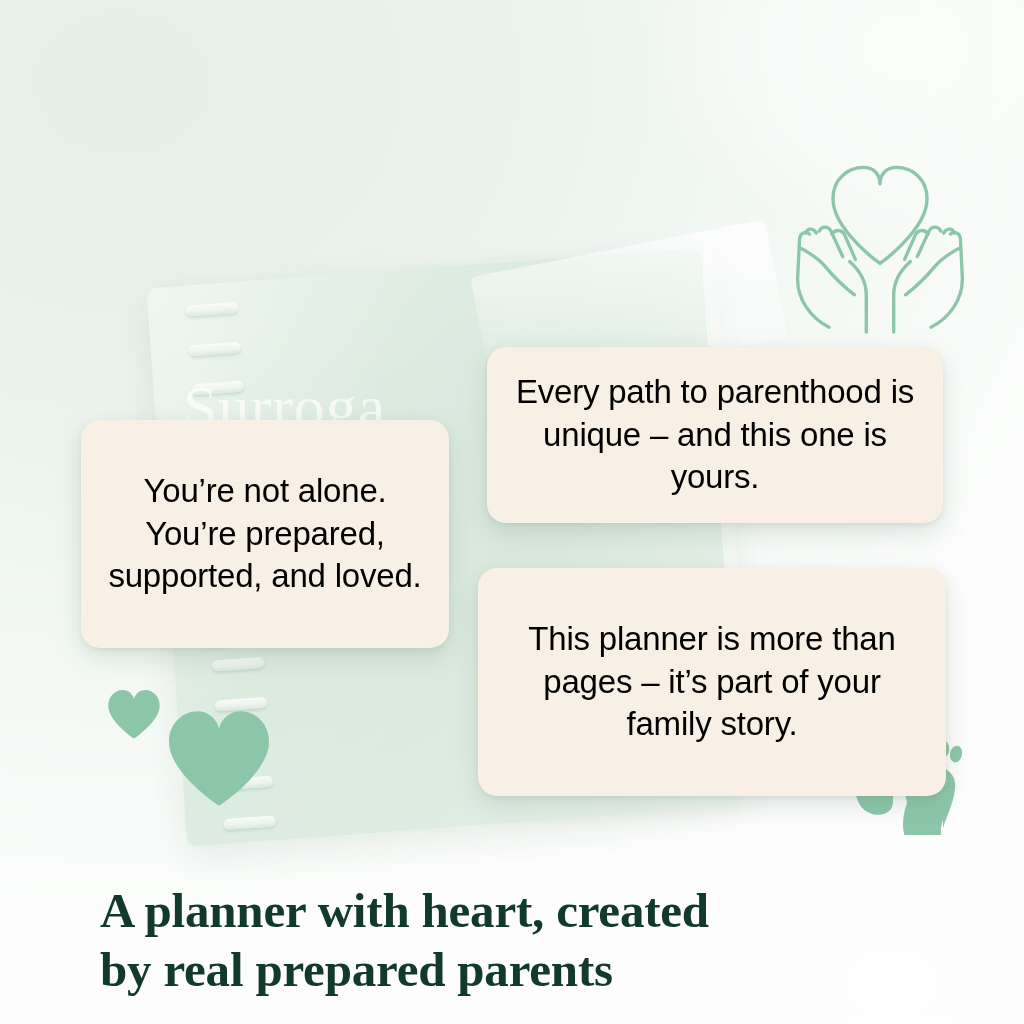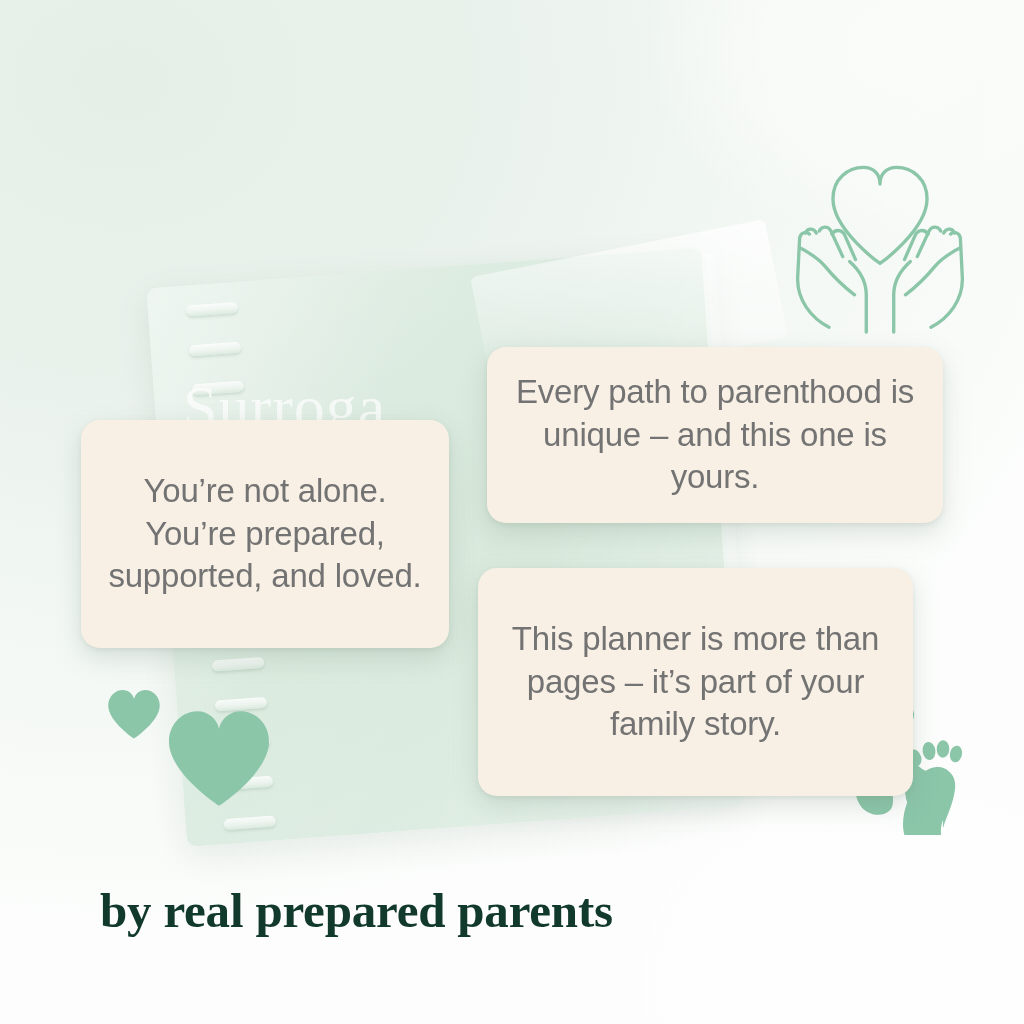--- a/index.html
+++ b/index.html
@@ -201,32 +201,32 @@
   
   .card {
     position: absolute;
     background: #f9f1e6;
     border-radius: 19px;
     box-shadow: 0 10px 26px rgba(112,140,122,0.22), 0 2px 5px rgba(112,140,122,0.14);
     display: flex;
     align-items: center;
     justify-content: center;
     box-sizing: border-box;
-    color: #737373;
+    color: #000000;
     text-align: center;
     font-family: "Liberation Sans", sans-serif;
     font-size: 33px;
     line-height: 1.30;
     letter-spacing: -0.2px;
   }
   .card p { margin: 0; }
 
   #card-left   { left: 81px;  top: 420px; width: 368px; height: 228px; padding: 10px 26px; }
   #card-top    { left: 487px; top: 347px; width: 456px; height: 176px; padding: 10px 22px; }
-  #card-bottom { left: 478px; top: 568px; width: 435px; height: 228px; padding: 10px 26px; }
+  #card-bottom { left: 478px; top: 568px; width: 468px; height: 228px; padding: 10px 26px; }
 
   
   .grain {
     position: absolute;
     inset: 0;
     pointer-events: none;
     opacity: .35;
     background-image:
       repeating-linear-gradient(0deg, rgba(0,0,0,0.012) 0px, rgba(0,0,0,0.012) 1px, rgba(255,255,255,0.012) 1px, rgba(255,255,255,0.012) 2px),
       repeating-linear-gradient(90deg, rgba(0,0,0,0.010) 0px, rgba(0,0,0,0.010) 1px, rgba(255,255,255,0.010) 1px, rgba(255,255,255,0.010) 2px);
@@ -325,17 +325,18 @@
 
   <div class="card" id="card-top">
     <p>Every path to parenthood is unique – and this one is yours.</p>
   </div>
 
   <div class="card" id="card-bottom">
     <p>This planner is more than pages – it’s part of your family story.</p>
   </div>
 
   <h2 class="tagline">
+    <span>A planner with heart, created</span>
     <span>by real prepared parents</span>
   </h2>
 
   <div class="grain"></div>
 </div>
 
 </body></html>

